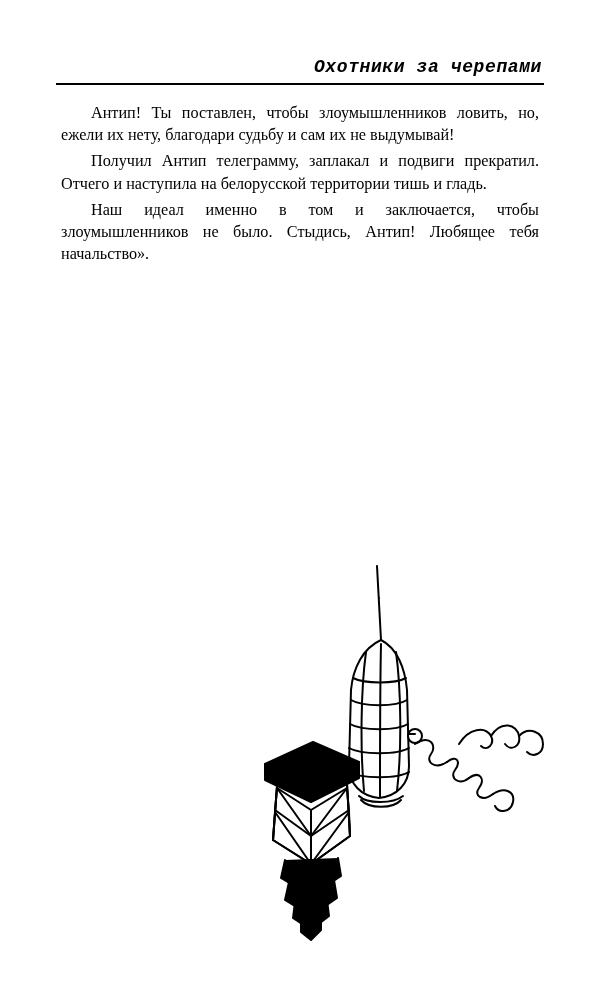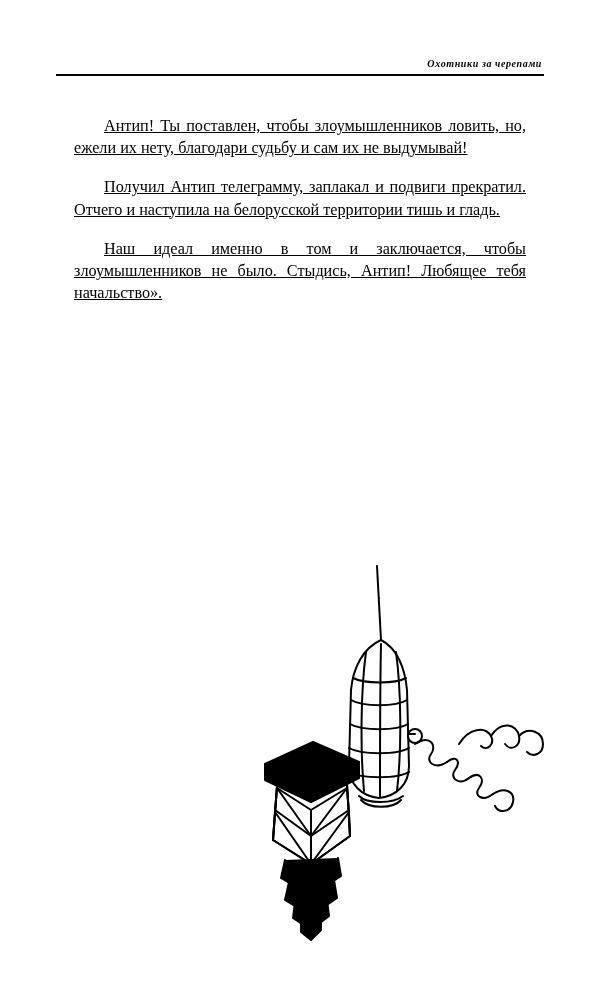--- a/index.html
+++ b/index.html
@@ -26,24 +26,24 @@
 
   
   .header-area {
     position: absolute;
     left: 56px;
     top: 58px;
     width: 488px;
   }
   .running-head {
     text-align: right;
-    font-family: Liberation Serif, serif;
+    font-family: Liberation Mono, monospace;
     font-weight: bold;
     font-style: italic;
-    font-size: 10px;
+    font-size: 18px;
     letter-spacing: 0.6px;
     line-height: 1.1;
     color: #000;
     padding-right: 2px;
   }
   .header-rule {
     margin-top: 5px;
     border-top: 2px solid #000;
     width: 100%;
     height: 0;
@@ -55,25 +55,24 @@
     left: 57px;
     top: 98px;
     width: 486px;
     font-family: "Liberation Serif", serif;
     font-size: 16.2px;
     line-height: 22.2px;
     text-align: justify;
     color: #000;
   }
   .body-text p {
-    margin: 17px;
+    margin: 4px;
     text-indent: 30px;
     text-align: justify;
     text-justify: inter-word;
-    text-decoration: underline;
   }
 
   
   .illustration {
     position: absolute;
     left: 255px;
     top: 548px;
     width: 310px;
     height: 400px;
   }

